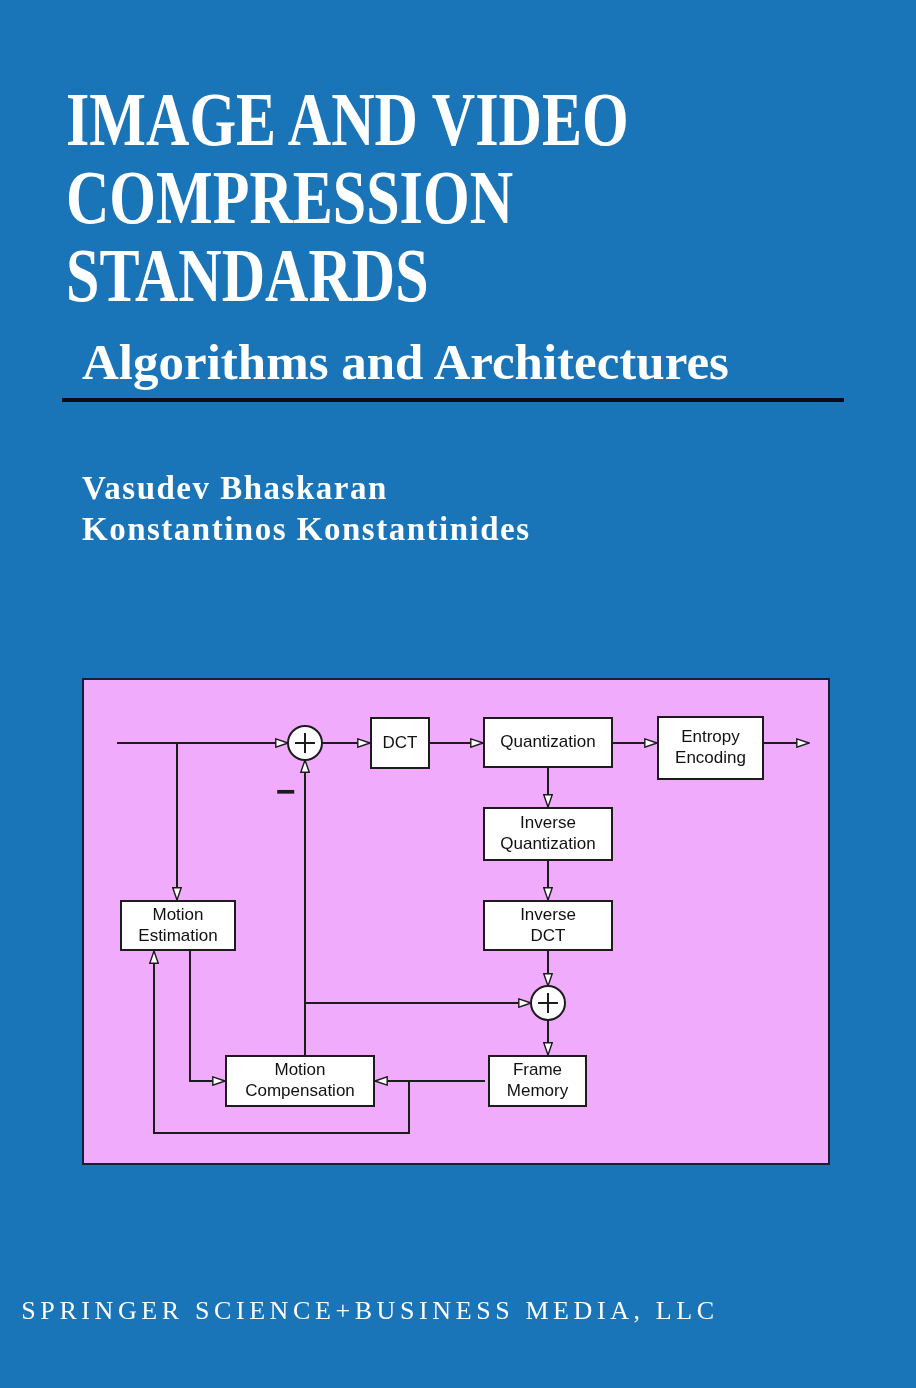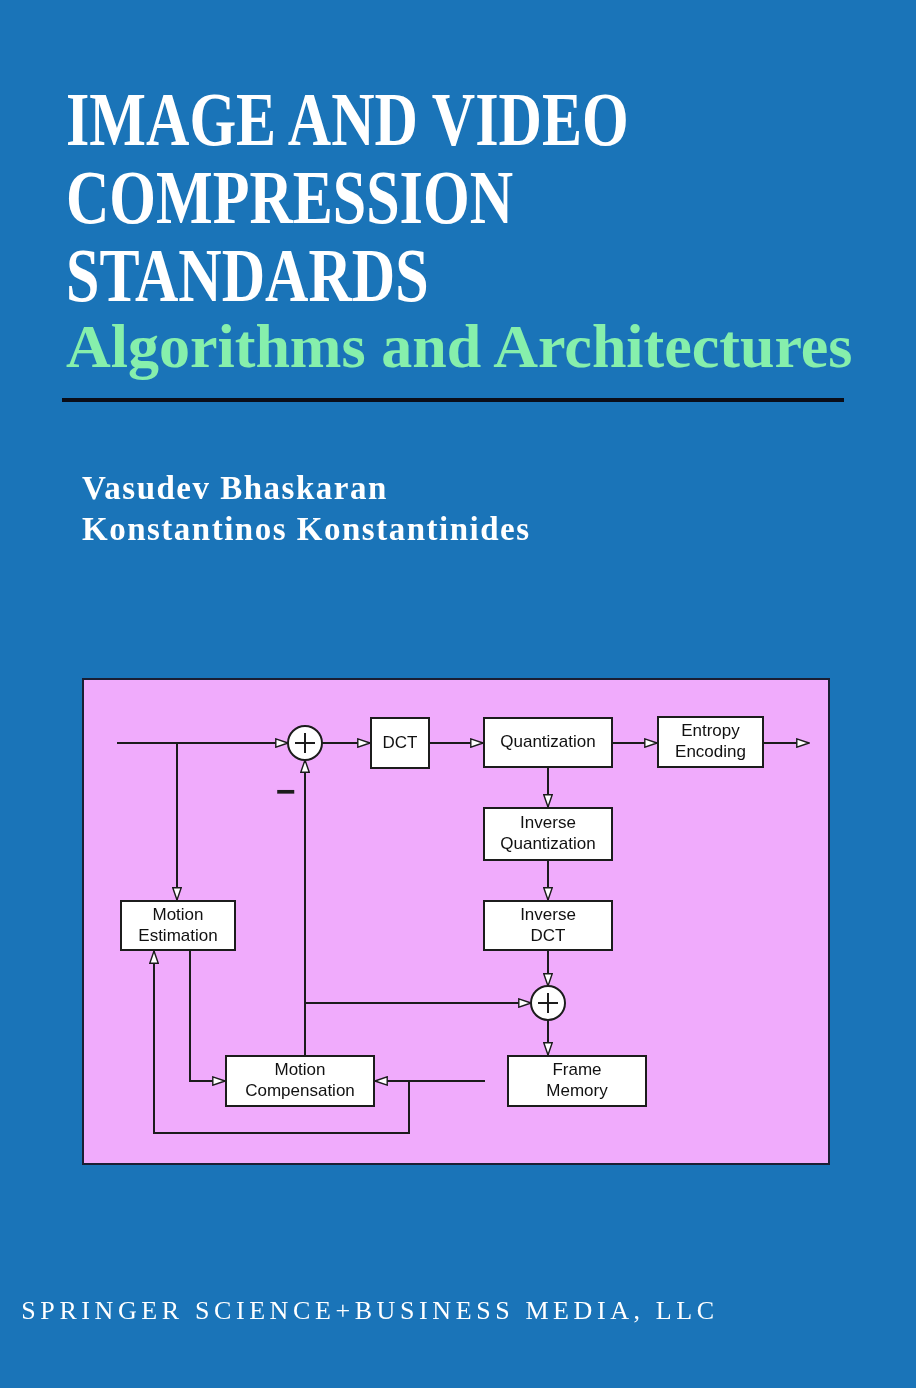--- a/index.html
+++ b/index.html
@@ -8,22 +8,22 @@
     background:#1A74B8;
     font-family:"Liberation Serif", serif;
   }
   .title{
     position:absolute;left:66px;top:80px;margin:0;
     color:#FFFFFF;font-weight:bold;font-size:76px;line-height:78px;
     white-space:pre-line;letter-spacing:0px;
     transform:scaleX(0.79);transform-origin:left top;
   }
   .subtitle{
-    position:absolute;left:66px;top:319px;margin:0;
-    color:#86efac;font-weight:bold;font-size:62px;line-height:54px;
+    position:absolute;left:66px;top:319px;margin:16px;
+    color:#ffffff;font-weight:bold;font-size:51px;line-height:54px;
   }
   .rule{
     position:absolute;left:62px;top:398px;width:782px;height:4px;
     background:#0A0D18;
   }
   .authors{
     position:absolute;left:66px;top:452px;margin:16px;
     color:#FFFFFF;font-weight:bold;font-size:33px;line-height:41px;
     letter-spacing:1.5px;white-space:pre-line;
   }
@@ -106,29 +106,29 @@
     </g>
 
     <g>
       <circle cx="464" cy="323" r="17" fill="#FFFFFF"></circle>
       <path d="M454,323 H474 M464,313 V333"></path>
     </g>
   </svg>
 
   <div class="blk" style="left:286px;top:37px;width:60px;height:52px;">DCT</div>
   <div class="blk" style="left:399px;top:37px;width:130px;height:51px;">Quantization</div>
-  <div class="blk" style="left:573px;top:36px;width:107px;height:52px;">Entropy
+  <div class="blk" style="left:573px;top:36px;width:107px;height:64px;">Entropy
 Encoding</div>
   <div class="blk" style="left:399px;top:127px;width:130px;height:54px;">Inverse
 Quantization</div>
   <div class="blk" style="left:399px;top:220px;width:130px;height:51px;">Inverse
 DCT</div>
   <div class="blk" style="left:36px;top:220px;width:116px;height:51px;">Motion
 Estimation</div>
   <div class="blk" style="left:141px;top:375px;width:150px;height:52px;">Motion
 Compensation</div>
-  <div class="blk" style="left:423px;top:375px;width:140px;height:52px;">Frame
+  <div class="blk" style="left:404px;top:375px;width:99px;height:52px;">Frame
 Memory</div>
 
   <div class="minus">−</div>
 </div>
 
 <div class="publisher">SPRINGER SCIENCE+BUSINESS MEDIA, LLC</div>
 
 </body></html>

